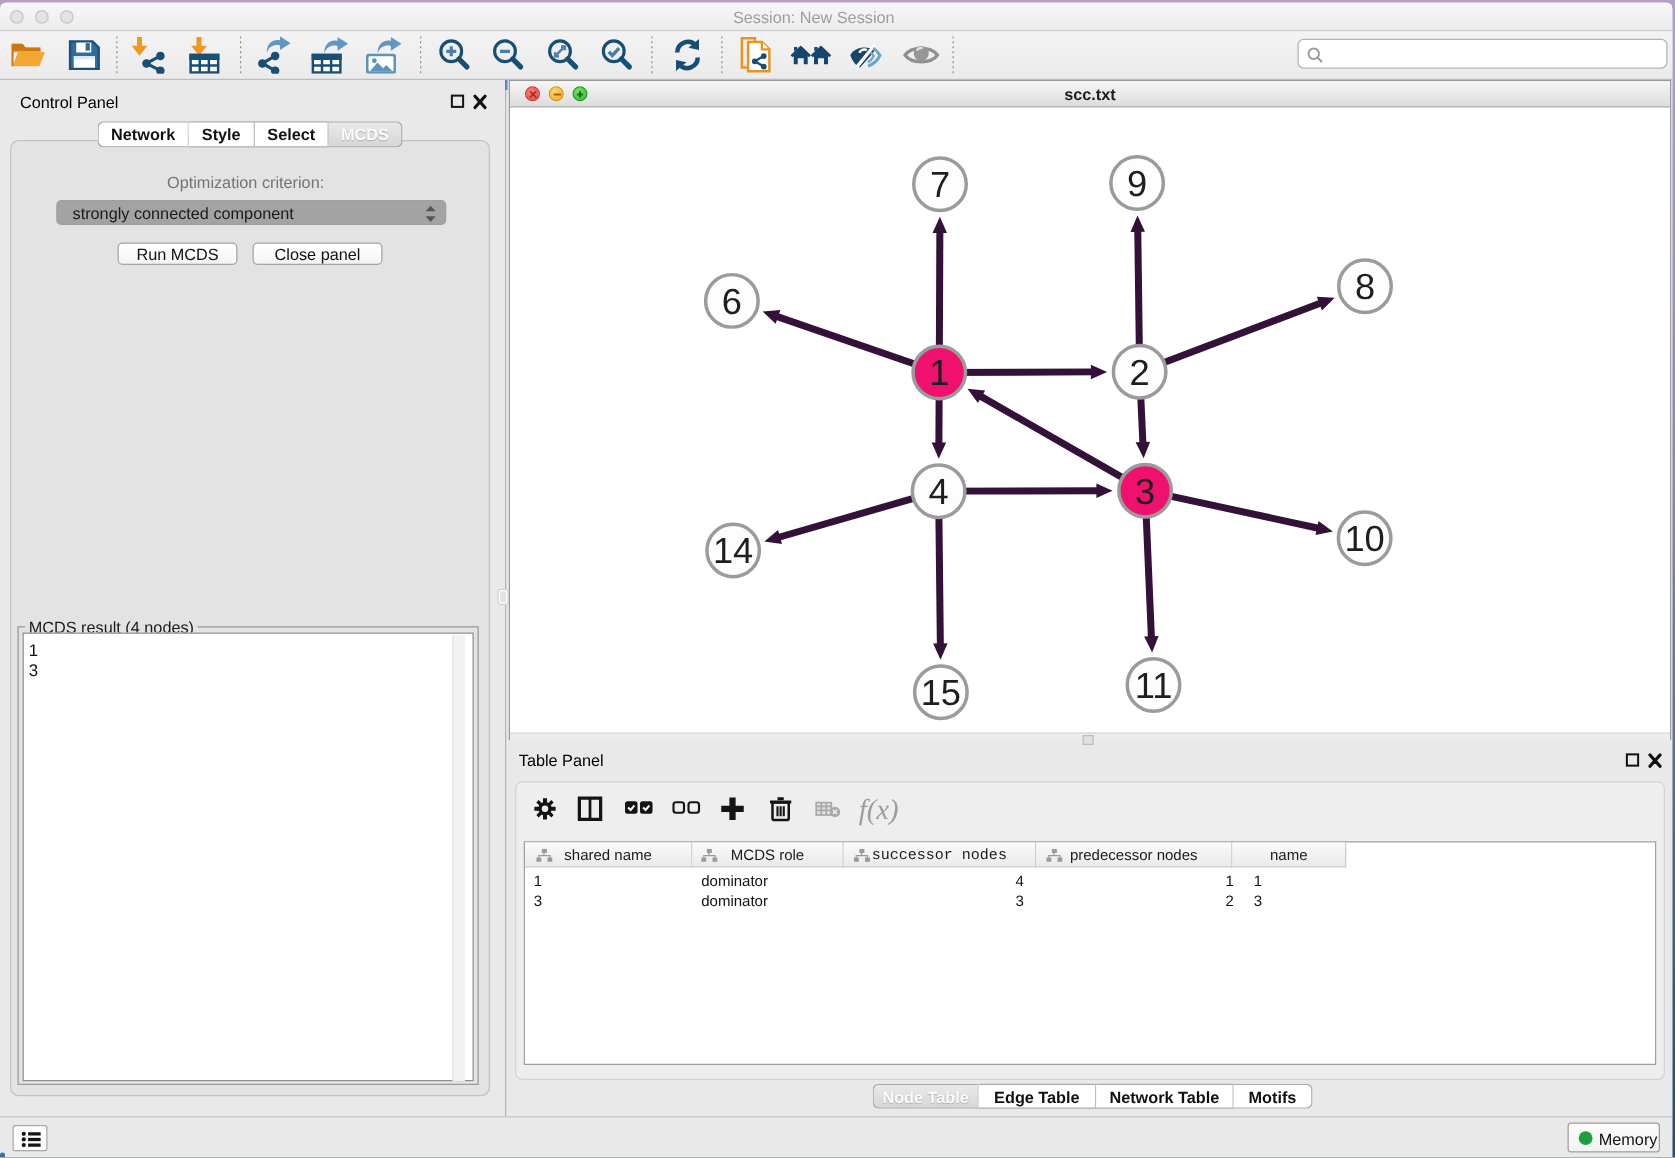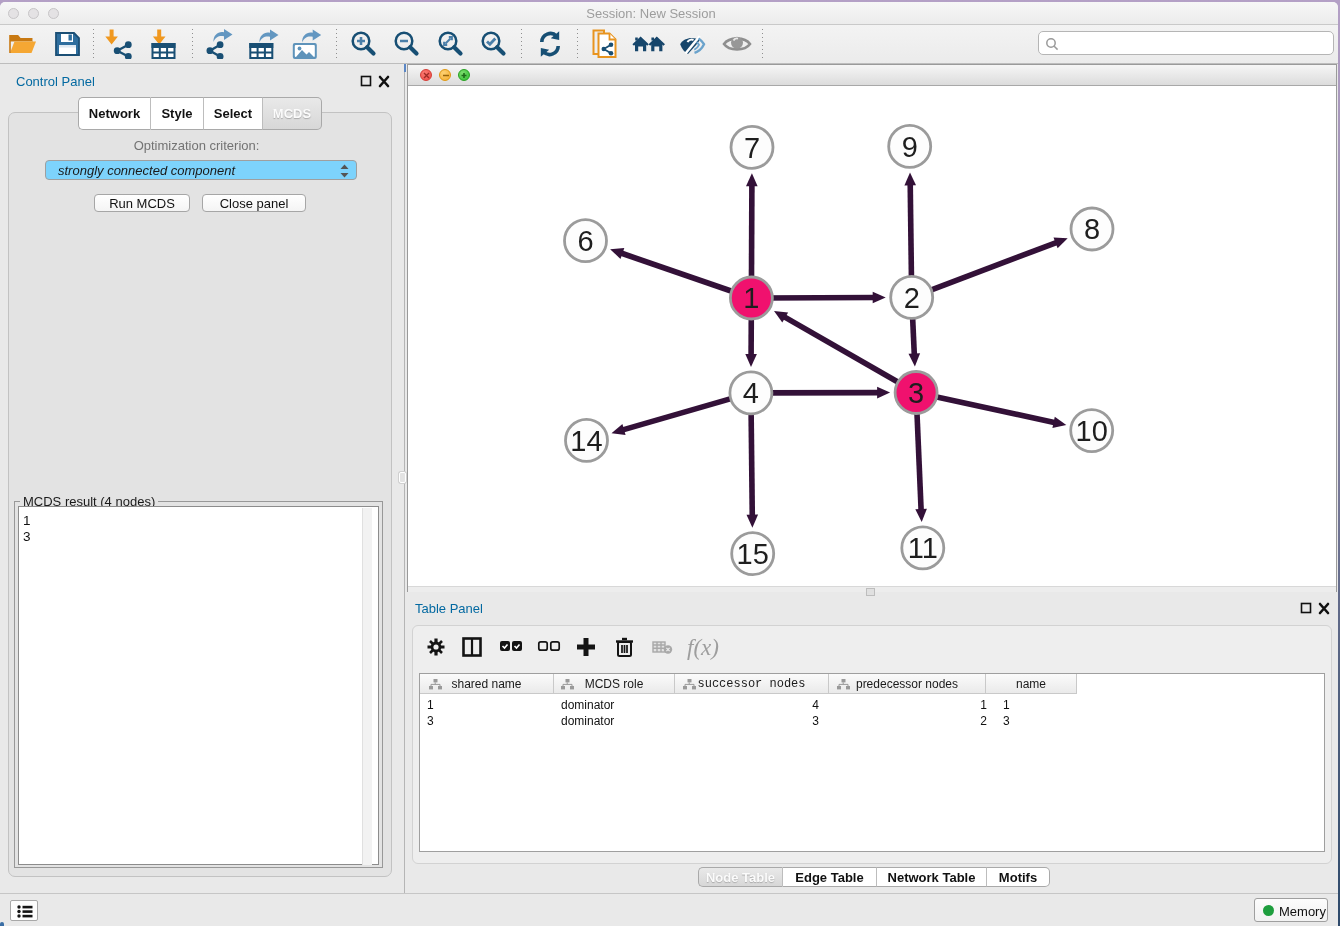--- a/index.html
+++ b/index.html
@@ -11,25 +11,25 @@
   #titlebar { position:absolute; left:0; top:0; width:100%; height:23px; background:linear-gradient(180deg,#f7f7f7,#ececec); border-bottom:1px solid #c9c9c9; border-radius:5px 5px 0 0;padding-left:47px;}
   .tl { position:absolute; top:6px; width:11px; height:11px; border-radius:50%; background:#e4e2e4; border:1px solid #c7c5c7; }
   #wtitle { position:absolute; top:4px; left:-18px; width:100%; text-align:center; font-size:13px; color:#9d9d9d; }
   
   #toolbar { position:absolute; left:0; top:23px; width:100%; height:39px; background:linear-gradient(180deg,#f3f3f3,#ebebeb); border-bottom:1px solid #bdbdbd; }
   .tsep { position:absolute; top:4px; height:30px; width:1px; background-image:linear-gradient(#8f8f8f 34%, rgba(0,0,0,0) 0%); background-size:1px 4px; }
   .ticon { position:absolute; top:4px; }
   #searchbox { position:absolute; left:1038px; top:6px; width:296px; height:24px; background:#fff; border:1px solid #b5b5b5; border-radius:5px; }
   
   #cp { position:absolute; left:0; top:63px; width:393px; height:827px; }
-  .phead { font-size:13px; color:#0369a1; }
+  .phead { font-size:13px; color:#000000; }
   .wicons { position:absolute; }
   .tabbar { position:absolute; display:flex; }
   .tabbar .tab { font-size:13px; font-weight:bold; color:#111; background:#fff; border-top:1px solid #a9a9a9; border-bottom:1px solid #a9a9a9; border-right:1px solid #bdbdbd; display:flex; align-items:center; justify-content:center; }
-  #cptabs { left:78px; top:32px; height:33px; }
+  #cptabs { left:78px; top:32px; height:21px; }
   .cpcontent { position:absolute; left:8px; top:47px; width:384px; height:765px; background:#e3e3e3; border:1px solid #c2c2c2; border-radius:7px; }
   button.mac { background:linear-gradient(180deg,#ffffff,#f4f4f4); border:1px solid #a6a6a6; border-radius:4px; font-family:"Liberation Sans",sans-serif; font-size:13px; color:#111; }
   
   #netwin { position:absolute; left:407px; top:62px; width:930px; height:528px; background:#fff; border:1px solid #9a9a9a; }
   #nettitle { position:absolute; left:0; top:0; width:100%; height:21px; background:linear-gradient(180deg,#f6f6f6,#dcdcdc); border-bottom:1px solid #a8a8a8; }
   .tl2 { position:absolute; top:4px; width:12px; height:12px; border-radius:50%; }
   #netcanvas { position:absolute; left:0; top:22px; width:928px; height:498px; background:#fff; }
   
   #tp { position:absolute; left:395px; top:592px; width:943px; height:298px; }
   .tpbox { position:absolute; left:17px; top:31px; width:920px; height:239px; background:#eeeeee; border:1px solid #d2d2d2; border-radius:6px; }
@@ -205,21 +205,21 @@
       <path d="M20 2 L28 11 M28 2 L20 11" stroke="#111" stroke-width="2.6" stroke-linecap="round"></path>
     </svg>
     <div class="cpcontent"></div>
     <div id="cptabs" class="tabbar">
       <div class="tab" style="width:73px; border-left:1px solid #a9a9a9; border-radius:5px 0 0 5px;">Network</div>
       <div class="tab" style="width:53px;">Style</div>
       <div class="tab" style="width:59px;">Select</div>
       <div class="tab" style="width:59px; background:linear-gradient(180deg,#e9e9e9,#d7d7d7); color:#fcfcfc; border-right:1px solid #a9a9a9; border-radius:0 5px 5px 0; text-shadow:0 1px 1px #aaa;">MCDS</div>
     </div>
     <div style="position:absolute; left:0; top:73px; width:393px; text-align:center; font-size:13px; color:#737373;">Optimization criterion:</div>
-    <div style="position:absolute; left:45px; top:95px; width:312px; height:20px; background:#7dd3fc; border:1px solid #9f9f9f; border-radius:4px;font-style:italic;">
+    <div style="position:absolute; left:45px; top:95px; width:312px; height:20px; background:#a3a3a3; border:1px solid #9f9f9f; border-radius:4px;">
       <div style="position:absolute; left:12px; top:2px; font-size:13px; color:#1a1a1a;">strongly connected component</div>
       <svg class="abs" style="right:6px; top:3px;" width="11" height="14" viewBox="0 0 11 14">
         <path d="M5.5 0.5 L9.5 5 H1.5 Z" fill="#555"></path>
         <path d="M5.5 13.5 L9.5 9 H1.5 Z" fill="#555"></path>
       </svg>
     </div>
     <button class="mac" style="position:absolute; left:94px; top:129px; width:96px; height:18px;">Run MCDS</button>
     <button class="mac" style="position:absolute; left:202px; top:129px; width:104px; height:18px;">Close panel</button>
     <div style="position:absolute; left:14px; top:436px; width:369px; height:367px; border:1px solid #989898;"></div>
     <div style="position:absolute; left:20px; top:429px; padding:0 3px; font-size:13px; color:#1a1a1a; background:#e3e3e3;">MCDS result (4 nodes)</div>
@@ -232,20 +232,21 @@
   <div id="netwin">
     <div id="nettitle">
       <div class="tl2" style="left:12px; background:radial-gradient(circle at 35% 30%,#fb7a72,#ee4a45); border:1px solid #d53c35;"></div>
       <div class="tl2" style="left:31px; background:radial-gradient(circle at 35% 30%,#fdd173,#f5ad2e); border:1px solid #e0980f;"></div>
       <div class="tl2" style="left:50px; background:radial-gradient(circle at 35% 30%,#7ddc6e,#2dbd2f); border:1px solid #24a11f;"></div>
       <svg class="abs" style="left:15px; top:7px;" width="44" height="7" viewBox="0 0 44 7">
         <path d="M1 1 L6 6 M6 1 L1 6" stroke="#9e2b25" stroke-width="1.4"></path>
         <path d="M20 3.5 H26" stroke="#99660a" stroke-width="1.6"></path>
         <path d="M41 1 V6 M38.5 3.5 H43.5" stroke="#1e6b1a" stroke-width="1.6"></path>
       </svg>
+      <div style="position:absolute; top:3px; left:0; width:100%; text-align:center; font-size:13px; font-weight:bold; color:#1c1c1c;">scc.txt</div>
     </div>
     <div style="position:absolute; left:0; top:521px; width:928px; height:6px; background:#ededed; border-top:1px solid #d8d8d8;"></div>
     <div style="position:absolute; left:458px; top:523px; width:9px; height:8px; background:#e0e0e0; border:1px solid #bdbdbd;"></div>
     <div id="netcanvas">
       <svg width="928" height="498" viewBox="0 0 928 498">
         <g stroke="#331138" stroke-width="5.6">
           <line x1="343.4" y1="211.0" x2="343.9" y2="96.3"></line>
           <line x1="343.4" y1="211.0" x2="211.5" y2="165.5"></line>
           <line x1="343.4" y1="211.0" x2="467.7" y2="210.5"></line>
           <line x1="343.4" y1="211.0" x2="343.1" y2="269.9"></line>

